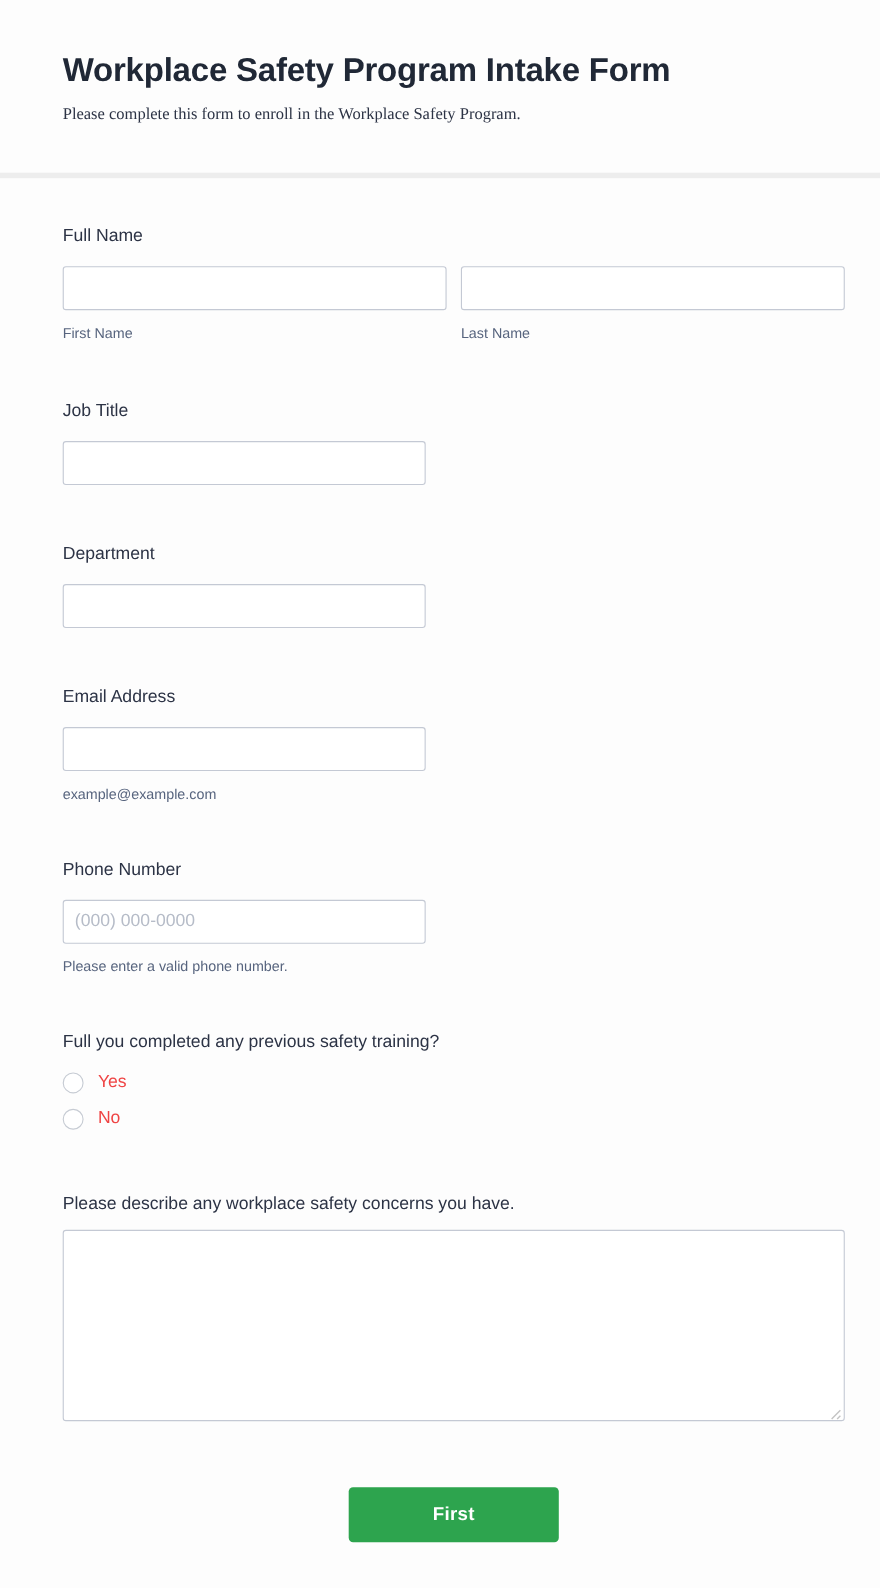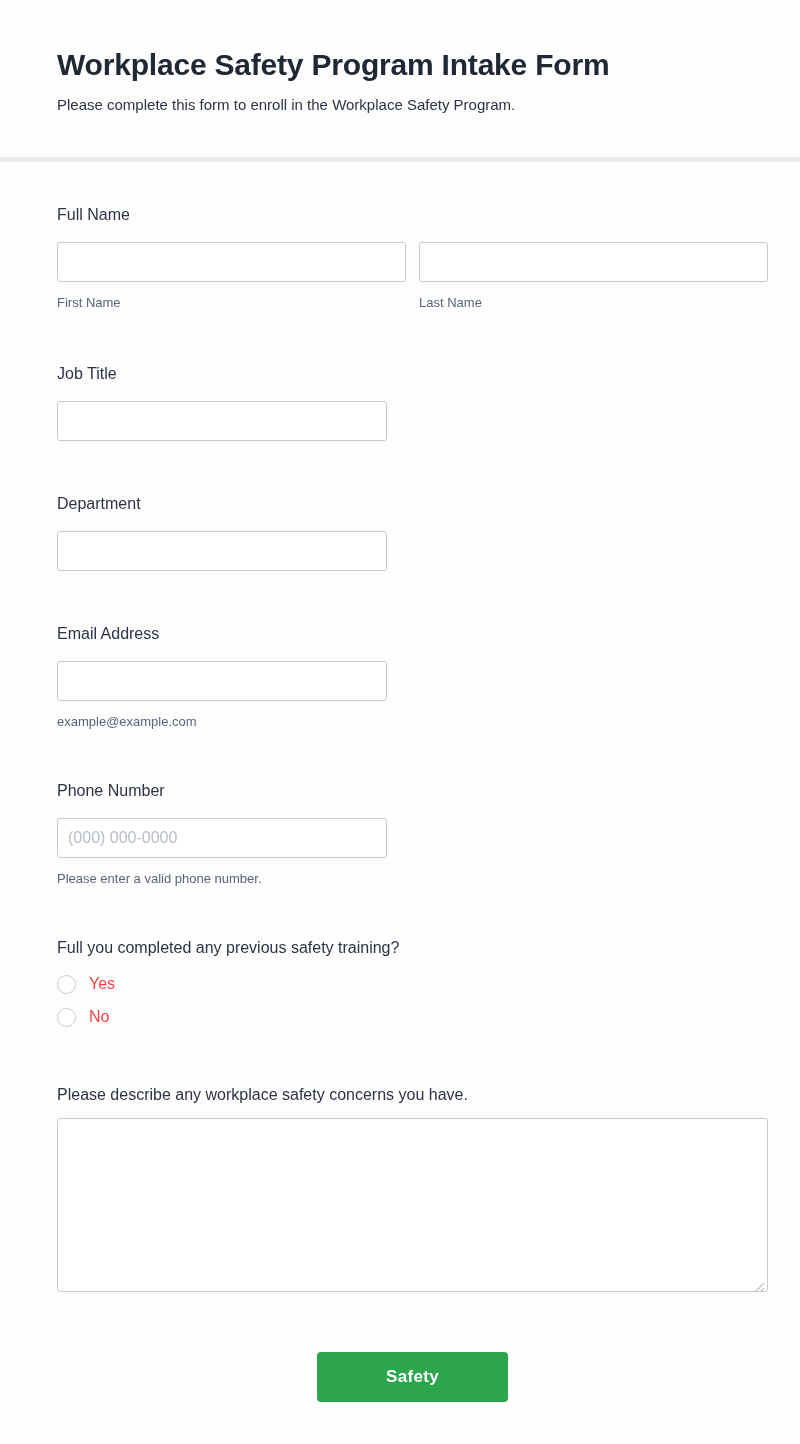--- a/index.html
+++ b/index.html
@@ -19,20 +19,21 @@
     line-height: 38px;
     font-weight: 700;
     letter-spacing: -0.2px;
     color: #202836;
   }
   .page-subtitle {
     margin-top: 11px;
     font-size: 15px;
     line-height: 19px;
     color: #2c3345;
+    font-family: Liberation Serif, serif;
   }
   .header-divider {
     margin-top: 43px;
     height: 5px;
     background: #ededed;
   }
 
   
   .form-body { padding: 43px 32px 0 57px; }
   .field { margin-bottom: 54px; }
@@ -206,16 +207,16 @@
         <textarea class="concerns-textarea" style=""></textarea>
         <span class="resize-handle">
           <svg width="11" height="11" viewBox="0 0 11 11">
             <line x1="10" y1="2" x2="2" y2="10" stroke="#c3c3c3" stroke-width="1.3"></line>
             <line x1="10" y1="7" x2="7" y2="10" stroke="#c3c3c3" stroke-width="1.3"></line>
           </svg>
         </span>
       </div>
     </div>
 
-    <button class="submit-button">Safety</button>
+    <button class="submit-button">First</button>
 
   </div>
 </div>
 
 </body></html>

